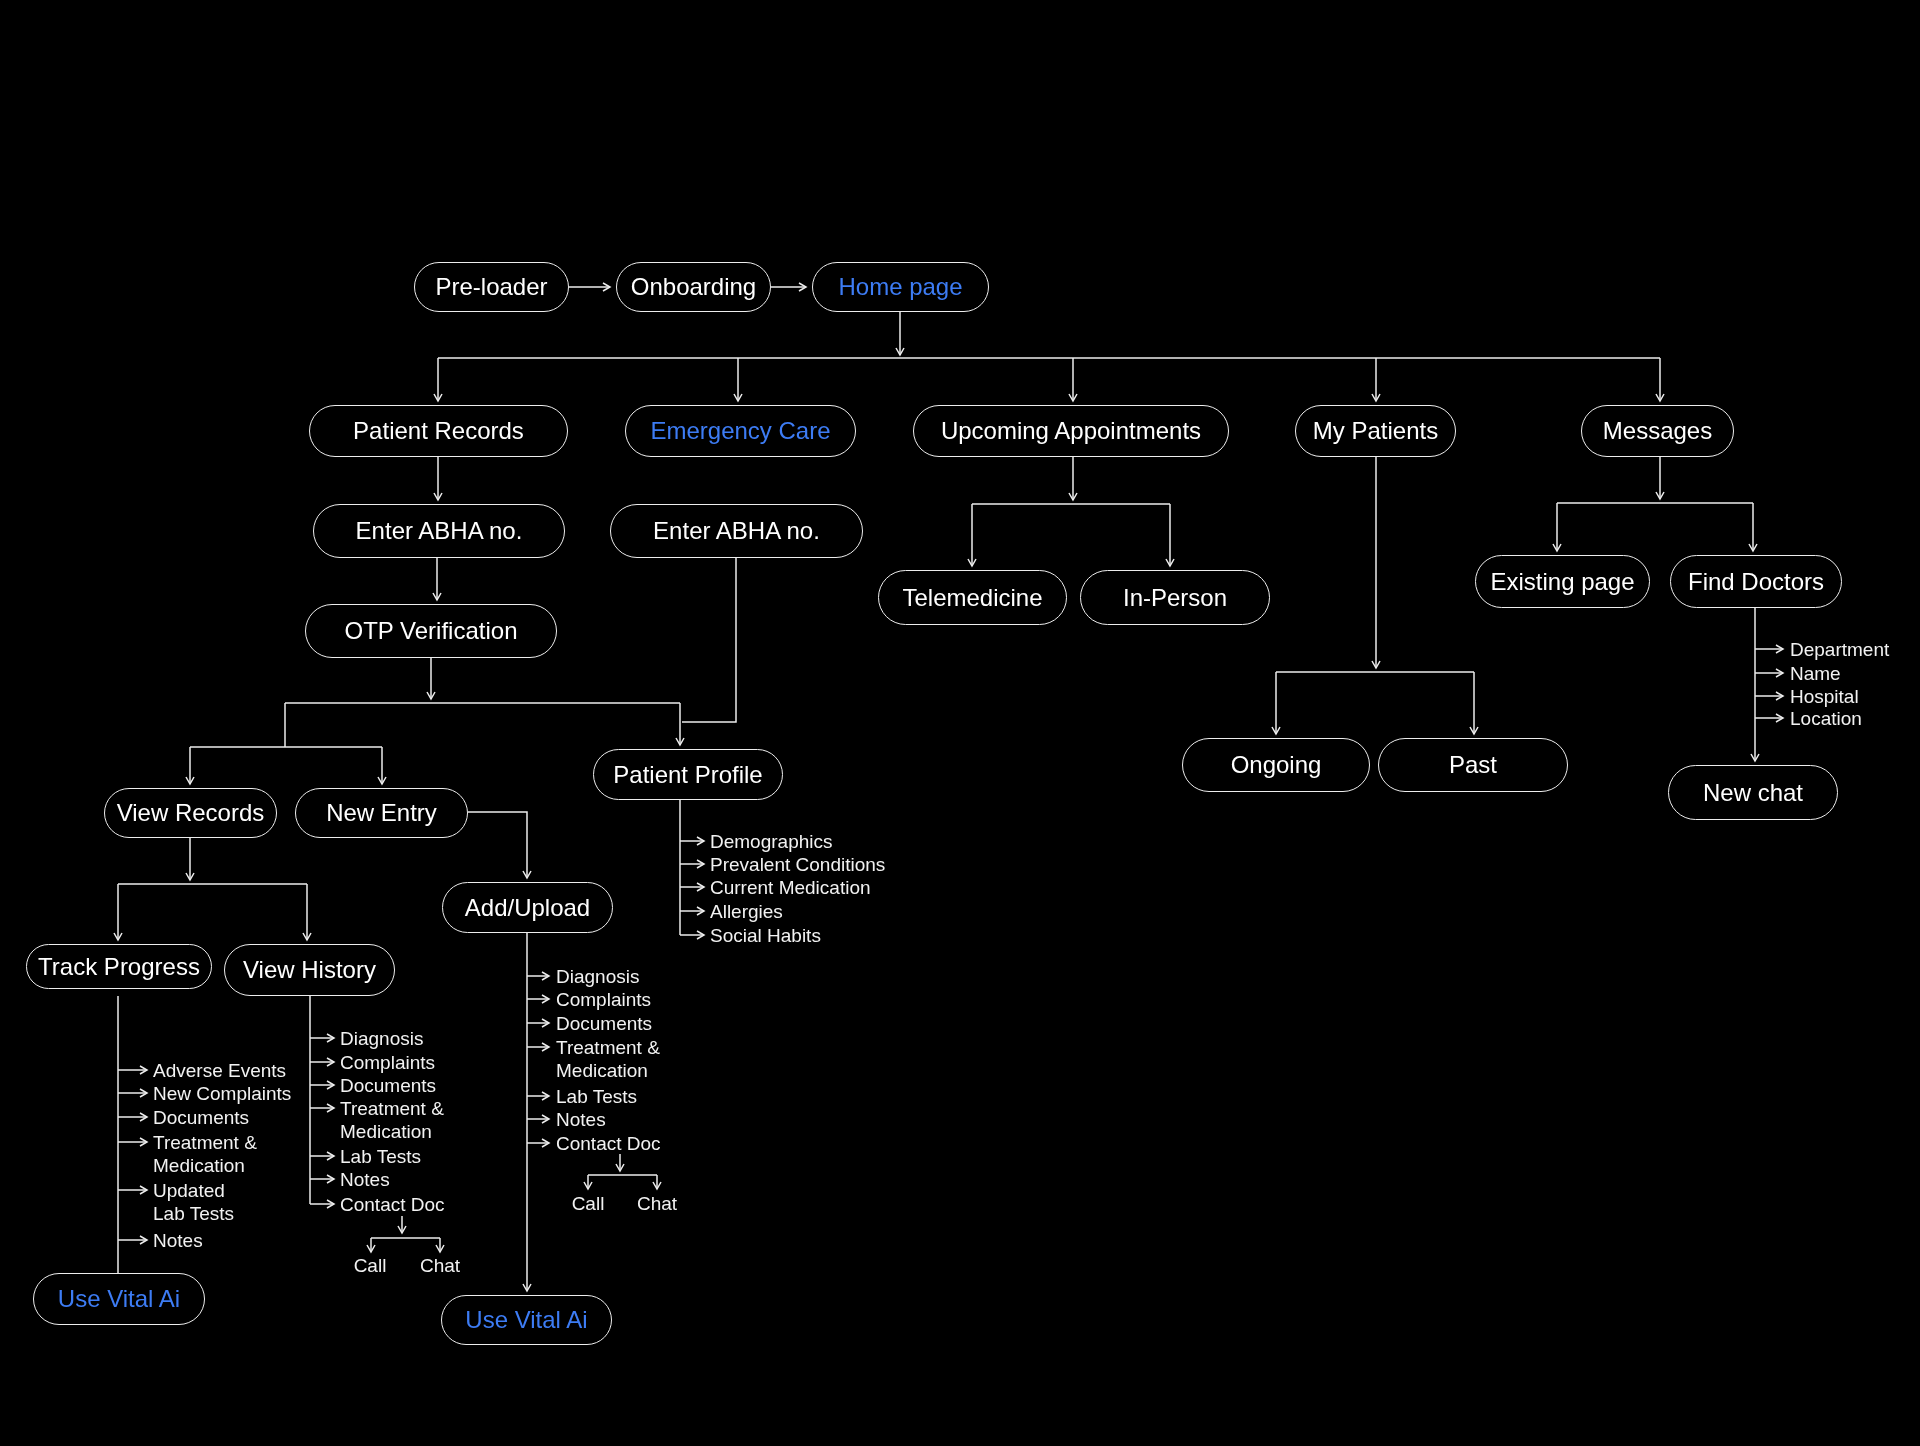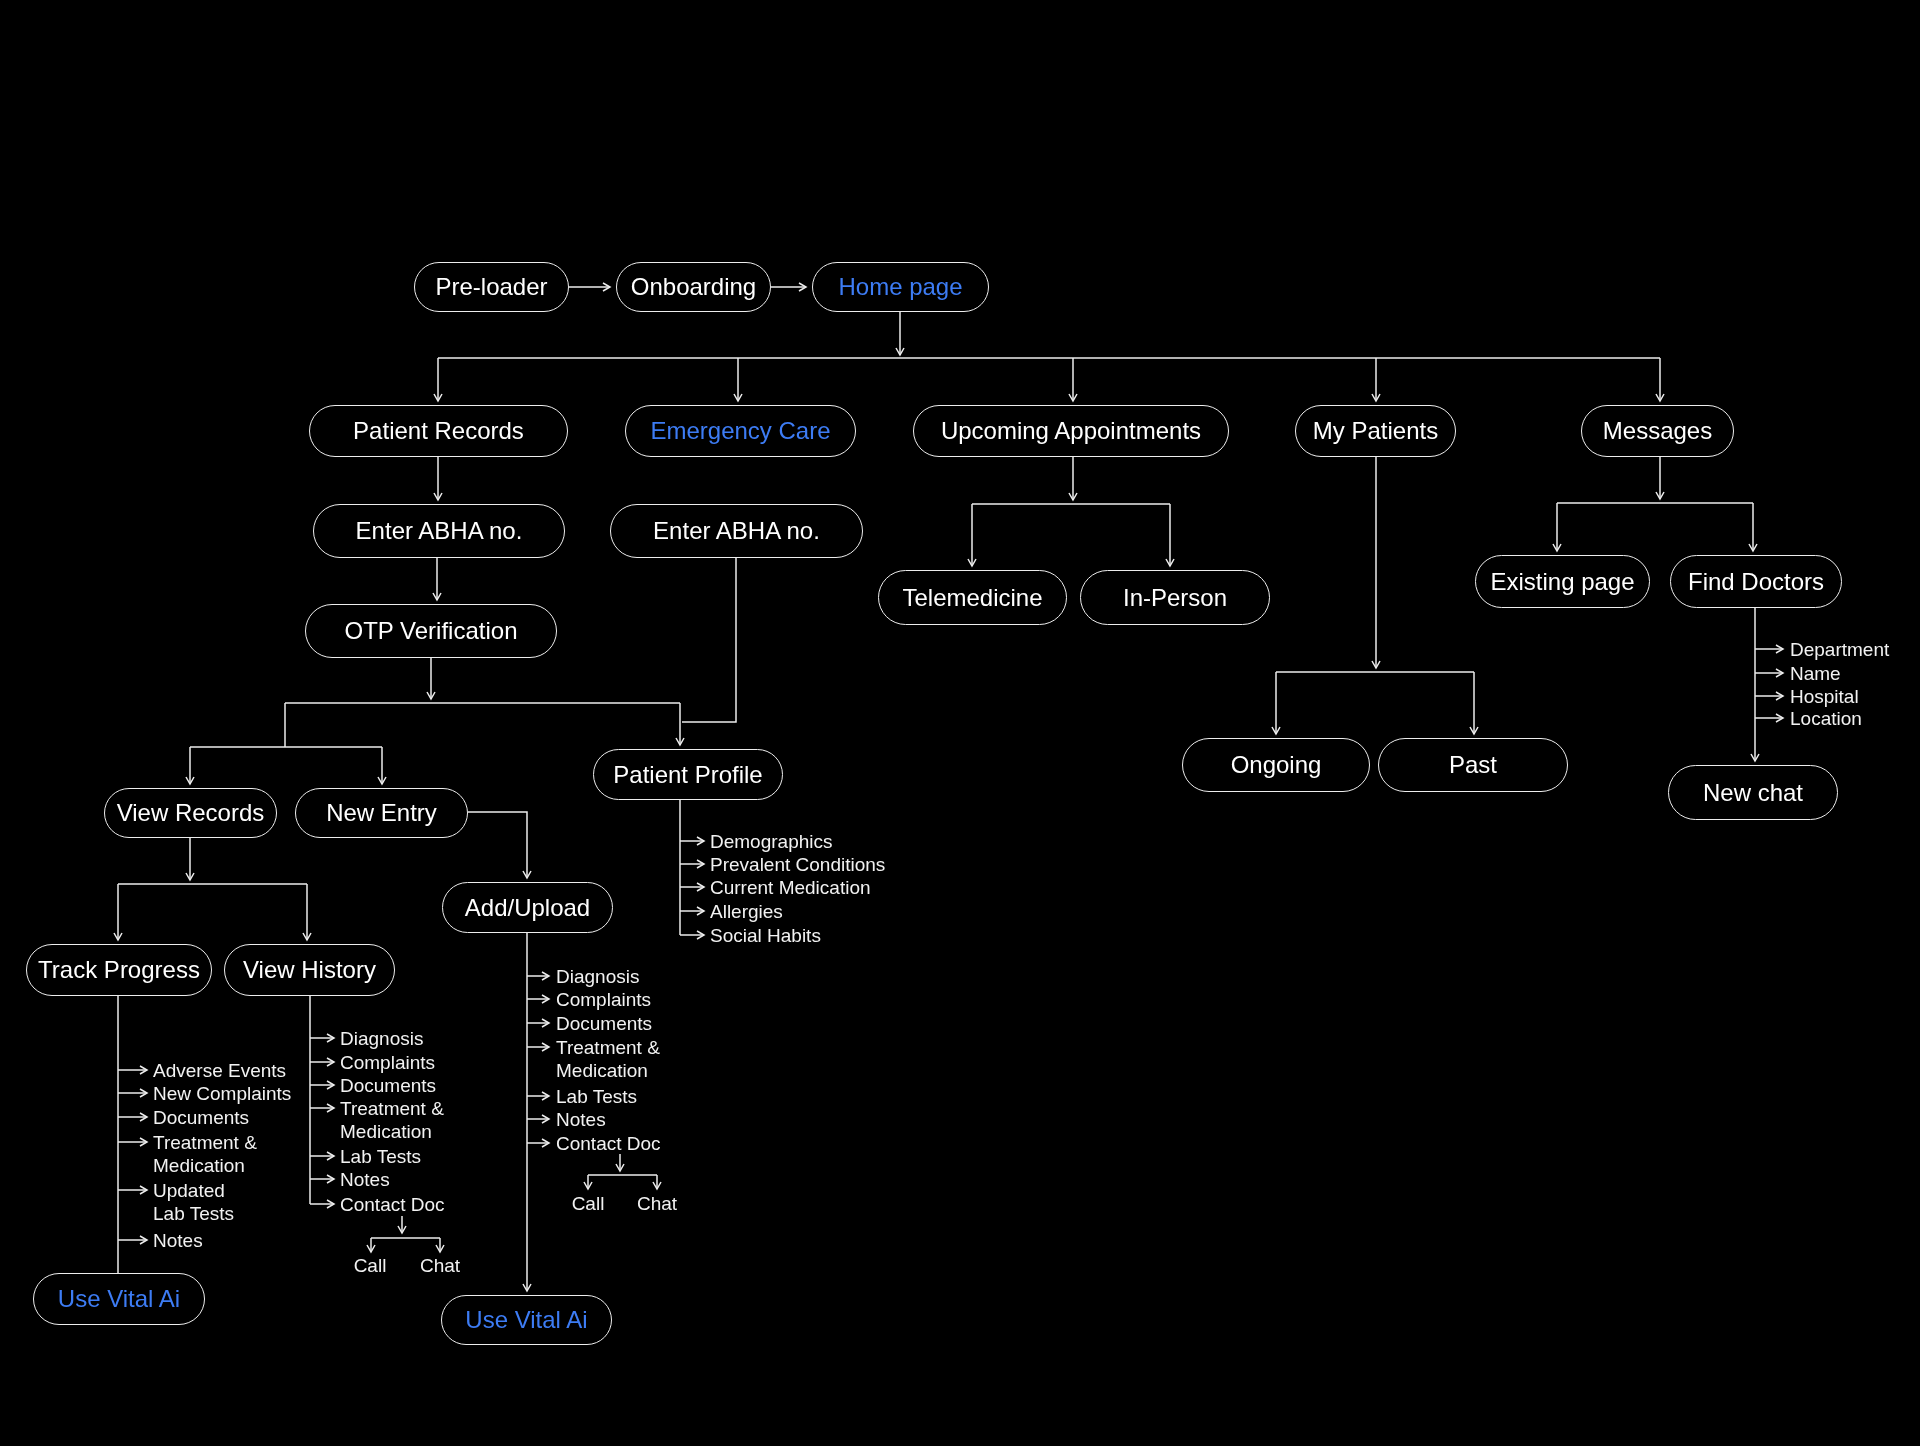--- a/index.html
+++ b/index.html
@@ -148,21 +148,21 @@
   <div class="pill" style="left:305px;top:604px;width:252px;height:54px">OTP Verification</div>
 
   <div class="pill" style="left:1182px;top:738px;width:188px;height:54px">Ongoing</div>
   <div class="pill" style="left:1378px;top:738px;width:190px;height:54px">Past</div>
   <div class="pill" style="left:1668px;top:765px;width:170px;height:55px">New chat</div>
   <div class="pill" style="left:593px;top:749px;width:190px;height:51px">Patient Profile</div>
   <div class="pill" style="left:104px;top:788px;width:173px;height:50px">View Records</div>
   <div class="pill" style="left:295px;top:788px;width:173px;height:50px">New Entry</div>
   <div class="pill" style="left:442px;top:882px;width:171px;height:51px">Add/Upload</div>
 
-  <div class="pill" style="left:26px;top:944px;width:186px;height:52px">Track Progress</div>
+  <div class="pill" style="left:26px;top:944px;width:186px;height:45px">Track Progress</div>
   <div class="pill" style="left:224px;top:944px;width:171px;height:52px">View History</div>
   <div class="pill accent" style="left:33px;top:1273px;width:172px;height:52px">Use Vital Ai</div>
   <div class="pill accent" style="left:441px;top:1295px;width:171px;height:50px">Use Vital Ai</div>
 
   <div class="lbl" style="left:1790px;top:638px">Department</div>
   <div class="lbl" style="left:1790px;top:662px">Name</div>
   <div class="lbl" style="left:1790px;top:685px">Hospital</div>
   <div class="lbl" style="left:1790px;top:707px">Location</div>
 
   <div class="lbl" style="left:710px;top:830px">Demographics</div>

